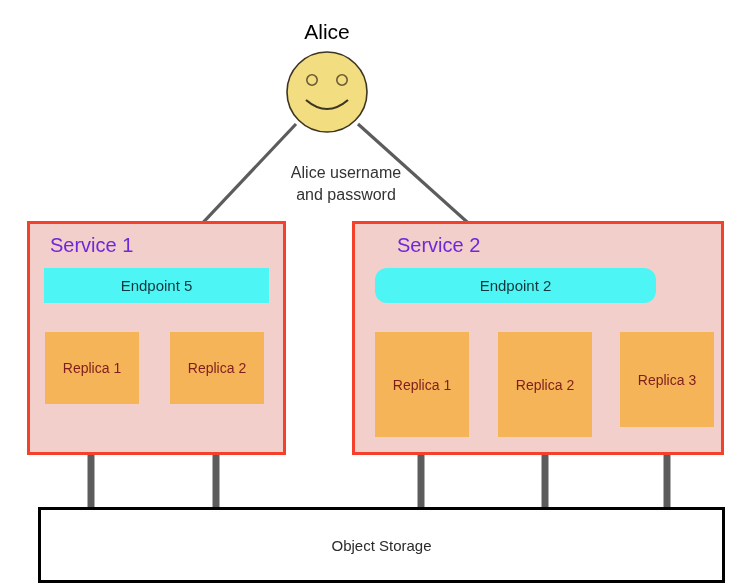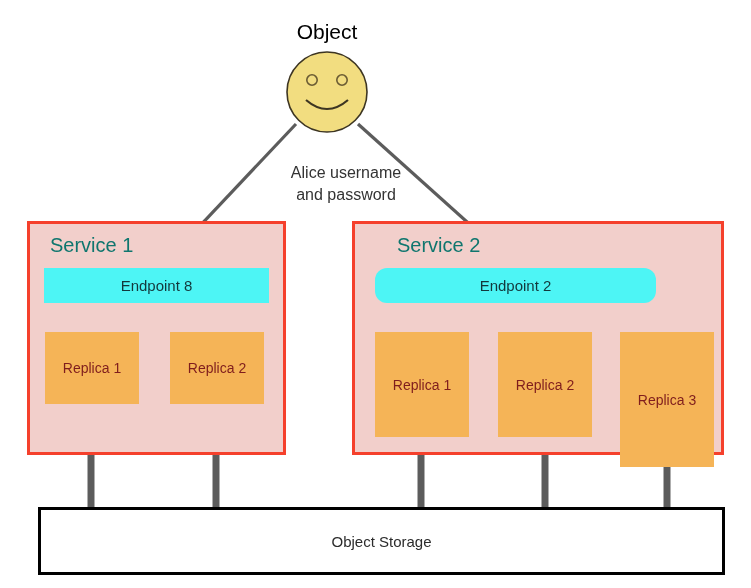--- a/index.html
+++ b/index.html
@@ -50,21 +50,21 @@
     font-family: "Liberation Sans", sans-serif;
     white-space: pre-line;
   }
   .service-box {
     border: 3px solid #f5402c;
     background: #f2cfcb;
   }
   .service-title {
     position: absolute;
     font-size: 20px;
-    color: #0f766e;
+    color: #6d28d9;
     white-space: nowrap;
   }
   .endpoint-box {
     background: #4df5f5;
     display: flex;
     align-items: center;
     justify-content: center;
     font-size: 15px;
     color: #13383c;
   }
@@ -88,22 +88,22 @@
   .s1 { left: 27px;  top: 221px; width: 259px; height: 234px; }
   .s2 { left: 352px; top: 221px; width: 372px; height: 234px; }
   .s1title { left: 50px;  top: 234px; }
   .s2title { left: 370px; top: 234px; margin-left: 27px; }
   .ep1 { left: 44px;  top: 268px; width: 225px; height: 35px; }
   .ep2 { left: 375px; top: 268px; width: 281px; height: 35px; border-radius: 12px; }
   .s1r1 { left: 45px;  top: 332px; width: 94px; height: 72px; }
   .s1r2 { left: 170px; top: 332px; width: 94px; height: 72px; }
   .s2r1 { left: 375px; top: 332px; width: 94px; height: 105px; }
   .s2r2 { left: 498px; top: 332px; width: 94px; height: 105px; }
-  .s2r3 { left: 620px; top: 332px; width: 94px; height: 135px; }
-  .storage { left: 38px; top: 507px; width: 687px; height: 68px; }
+  .s2r3 { left: 620px; top: 332px; width: 94px; height: 95px; }
+  .storage { left: 38px; top: 507px; width: 687px; height: 76px; }
 </style>
 </head>
 <body>
 
 <div id="canvas">
 
   <svg id="svg-layer" viewBox="0 0 751 588" xmlns="http://www.w3.org/2000/svg">
     <defs>
       <marker id="arrowhead" markerWidth="9" markerHeight="9" refX="7.5" refY="3.2" orient="auto" markerUnits="strokeWidth">
         <path d="M0,0 L8,3.2 L0,6.4 L1.9,3.2 z" fill="#5c5c5c"></path>
@@ -128,28 +128,28 @@
     <line x1="358" y1="124" x2="515" y2="265" stroke="#5c5c5c" stroke-width="3.2" marker-end="url(#arrowhead)"></line>
 
     <g>
       <circle cx="327" cy="92" r="40" fill="#f2dd80" stroke="#3d3522" stroke-width="1.6"></circle>
       <circle cx="312" cy="80" r="5.2" fill="#f2dd80" stroke="#6b5c33" stroke-width="1.6"></circle>
       <circle cx="342" cy="80" r="5.2" fill="#f2dd80" stroke="#6b5c33" stroke-width="1.6"></circle>
       <path d="M306,100 Q327,118 348,100" fill="none" stroke="#3d3522" stroke-width="2.1"></path>
     </g>
   </svg>
 
-  <div class="actor-label">Object</div>
+  <div class="actor-label">Alice</div>
 
   <div class="edge-label">Alice username
 and password</div>
 
   <div class="node service-box s1"></div>
   <div class="service-title s1title">Service 1</div>
-  <div class="node endpoint-box ep1">Endpoint 8</div>
+  <div class="node endpoint-box ep1">Endpoint 5</div>
   <div class="node replica-box s1r1">Replica 1</div>
   <div class="node replica-box s1r2">Replica 2</div>
 
   <div class="node service-box s2"></div>
   <div class="service-title s2title">Service 2</div>
   <div class="node endpoint-box ep2">Endpoint 2</div>
   <div class="node replica-box s2r1">Replica 1</div>
   <div class="node replica-box s2r2">Replica 2</div>
   <div class="node replica-box s2r3">Replica 3</div>
 

